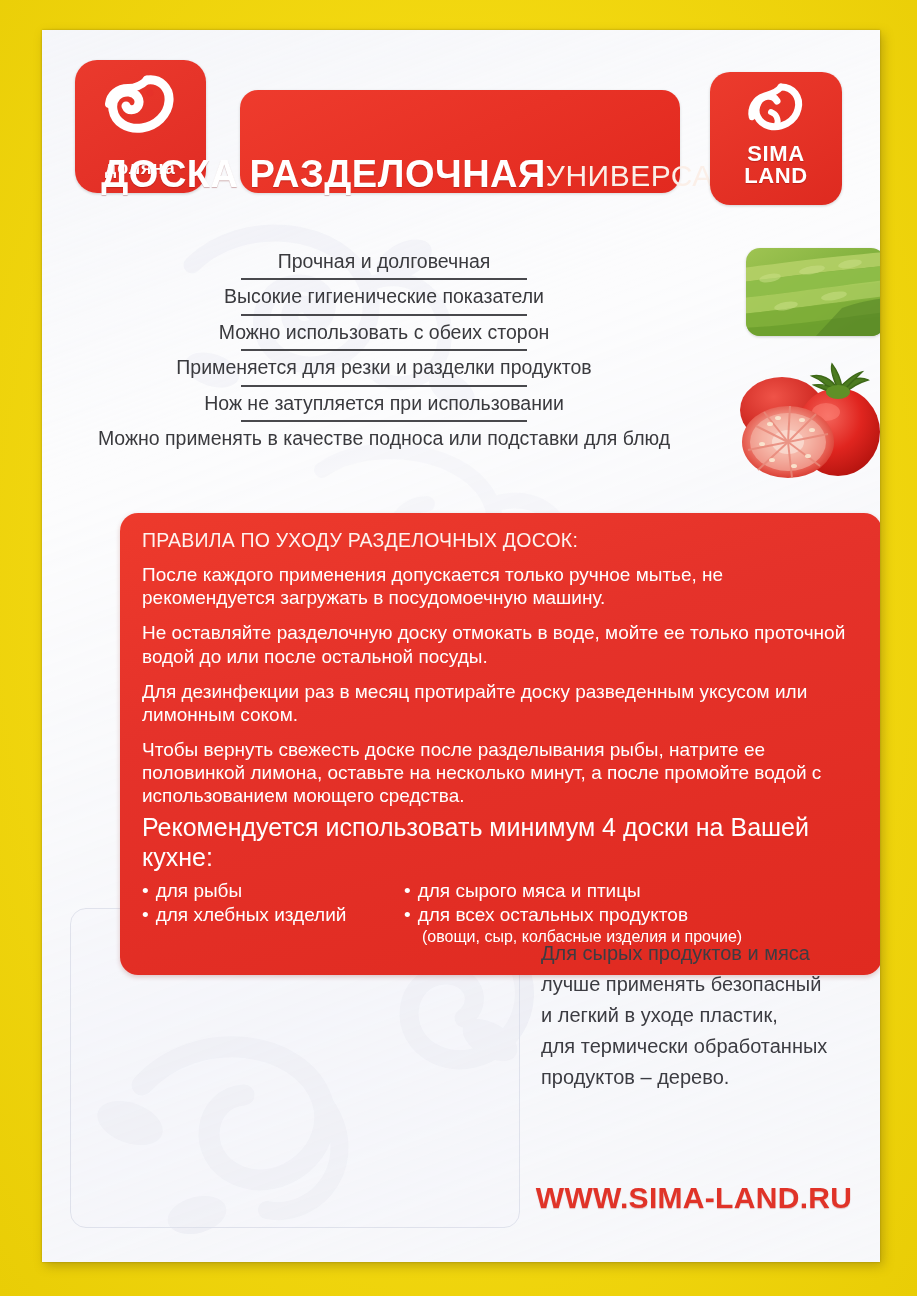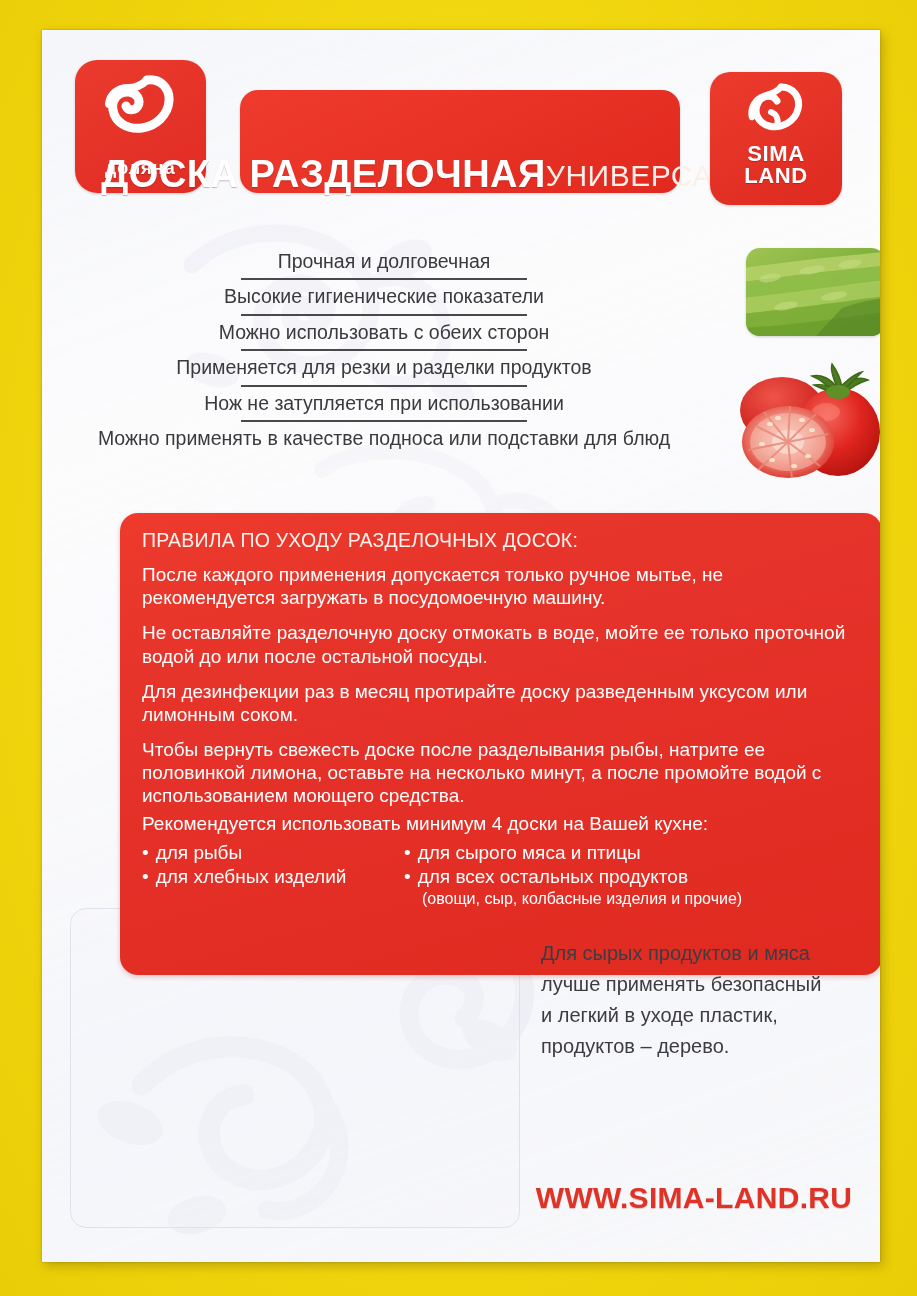--- a/index.html
+++ b/index.html
@@ -205,21 +205,21 @@
     color: #FEF3EF;
   }
   .rules-para {
     font-size: 19px;
     line-height: 1.22;
     margin-bottom: 12px;
     color: #FFFFFF;
   }
   .rules-para.tight { margin-bottom: 4px; }
   .rules-lead {
-    font-size: 19px;
+    font-size: 25px;
     line-height: 1.22;
     margin-bottom: 6px;
   }
   .bullet-cols {
     display: flex;
     gap: 0;
     margin-top: 2px;
   }
   .bullet-col-left  { width: 262px; flex: none; }
   .bullet-col-right { flex: 1; }
@@ -480,20 +480,21 @@
       </div>
     </div>
   </div>
 
   <div class="board-panel"></div>
 
   <div class="note-panel">
     <div class="note-line">Для сырых продуктов и мяса</div>
     <div class="note-line">лучше применять безопасный</div>
     <div class="note-line">и легкий в уходе пластик,</div>
+    <div class="note-line">для термически обработанных</div>
     <div class="note-line">продуктов – дерево.</div>
   </div>
 
   <div class="url-panel">
     <span class="url-text">WWW.SIMA-LAND.RU</span>
   </div>
 
 </div>
 
 </body></html>

